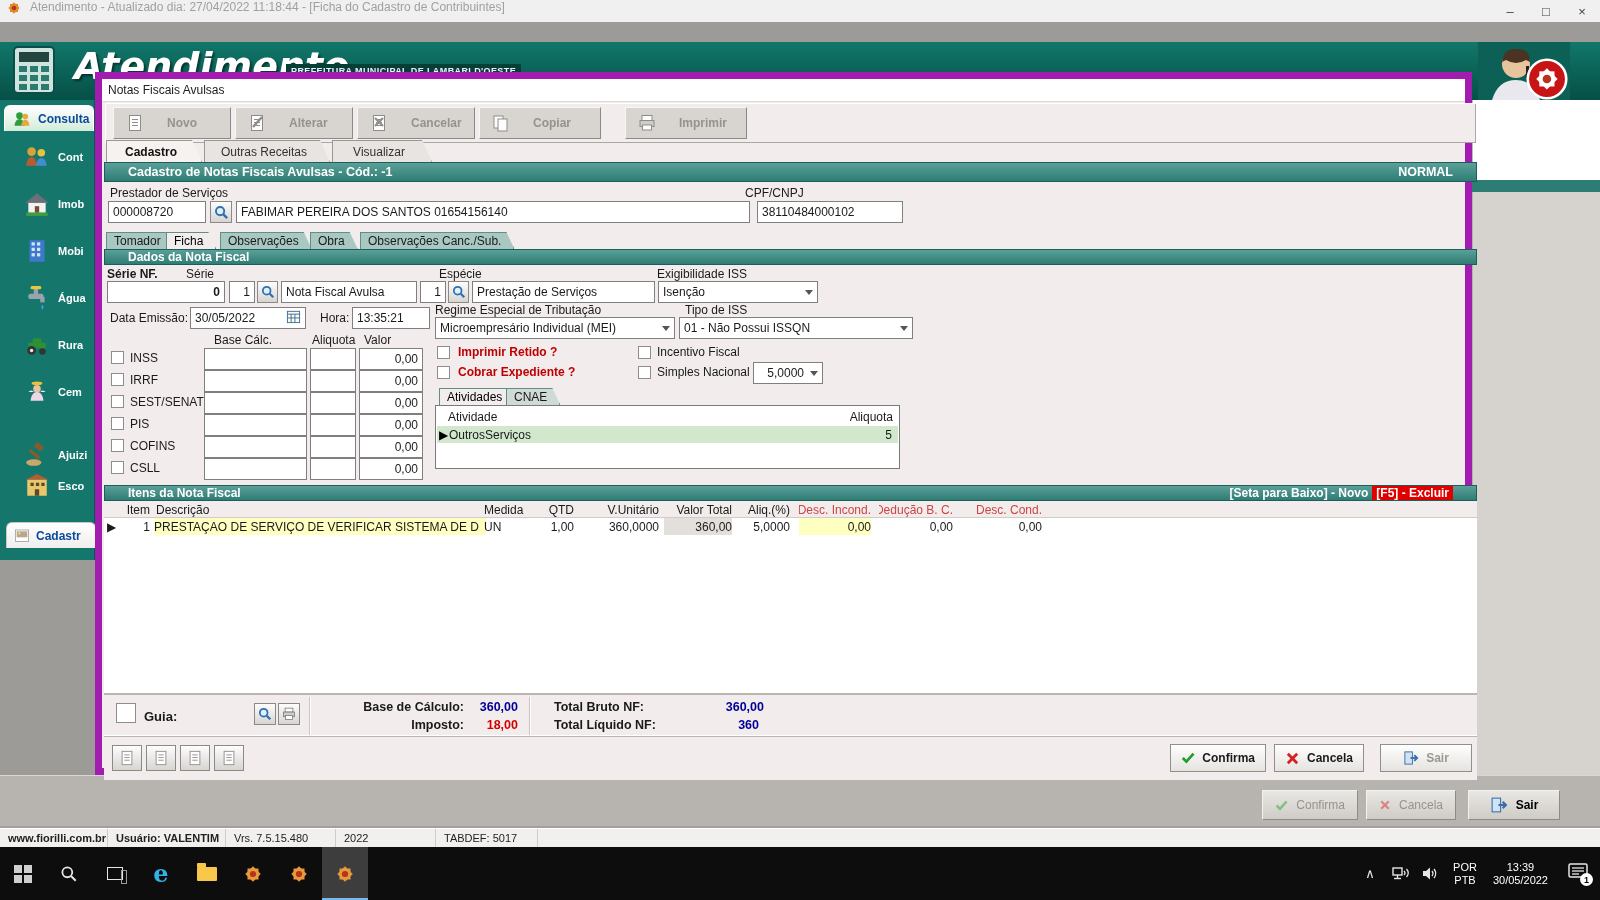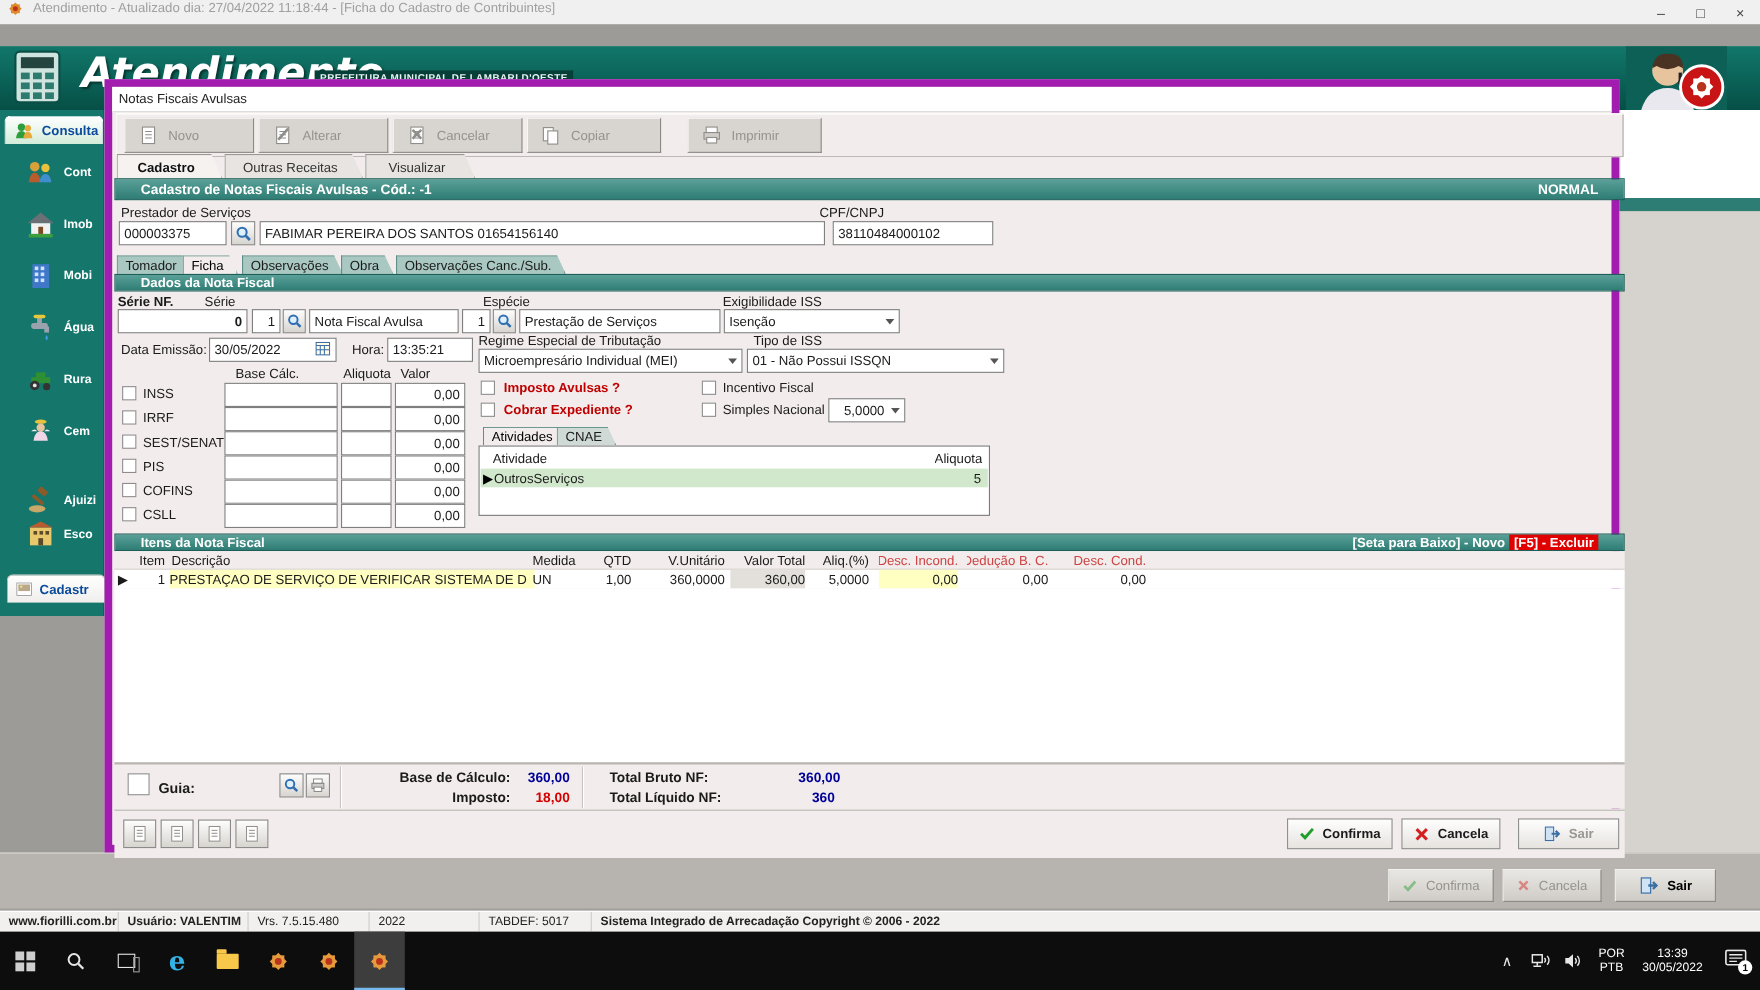--- a/index.html
+++ b/index.html
@@ -25,21 +25,21 @@
 .icon-sq{width:30px;height:26px;flex:0 0 auto}
 
 .rp-white{left:1472px;top:100px;width:128px;height:80px;background:#ffffff;border-left:1px solid #bbb}
 .rp-teal{left:1472px;top:180px;width:128px;height:12px;background:#2e7d74}
 .rp-gray{left:1472px;top:192px;width:128px;height:586px;background:#d6d3ce;border-left:1px solid #b5b2ad}
 .bottombar{left:0;top:775px;width:1600px;height:53px;background:#b7b4af;border-top:1px solid #d9d7d3;box-shadow:inset 0 -2px 0 #a3a09b}
 
 .dialog{left:95px;top:72px;width:1377px;height:703px;background:#f2edec;border:7px solid #a21caf;z-index:5}
 .dlg-title{position:absolute;left:0;top:0;width:100%;height:23px;background:#fff;border-bottom:1px solid #dcdad7;display:flex;align-items:center;padding-left:6px;font-size:12px;color:#222}
 .toolpanel{position:absolute;left:3px;top:24px;width:1371px;height:40px;background:#f2edec;box-shadow:inset 1px 1px 0 #ffffff,inset -1px -1px 0 #aaa8a4}
-.tbtn{position:absolute;top:4px;height:32px;background:#d8d5d0;border:1px solid;border-color:#f7f6f4 #8b8a86 #8b8a86 #f7f6f4;color:#95928e;font-weight:normal;font-size:12px;display:flex;align-items:center;gap:9px;padding:0 12px}
+.tbtn{position:absolute;top:4px;height:32px;background:#d8d5d0;border:1px solid;border-color:#f7f6f4 #8b8a86 #8b8a86 #f7f6f4;color:#95928e;font-weight:bold;font-size:12px;display:flex;align-items:center;gap:23px;padding:0 12px}
 .tabrow .tab{position:absolute;top:0;height:22px;font-size:12px;color:#333;background:#e7e4e1;border:1px solid #9a9894;border-bottom:none;display:flex;align-items:center;justify-content:center;clip-path:polygon(0 0,calc(100% - 10px) 0,100% 100%,0 100%);padding:0 16px 0 10px}
 .tabrow .tab.active{background:#f5f2f0;font-weight:bold;color:#111}
 .tealbar{background:linear-gradient(180deg,#5aa099,#2e7d74);color:#fff;font-weight:bold;font-size:12.5px;display:flex;align-items:center;padding:0 23px;border:1px solid #1d5f58}
 .badge-chip{margin-left:auto;font-weight:bold}
 .lbl{font-size:12px;color:#1a1a1a;white-space:nowrap}
 .field{position:absolute;background:#fff;border:1px solid #7f7f7f;height:22px;display:flex;align-items:center;padding:0 4px;font-size:12px;overflow:hidden;white-space:nowrap}
 .num{justify-content:flex-end}
 .caret{width:0;height:0;border-left:4px solid transparent;border-right:4px solid transparent;border-top:5px solid #555;margin-left:auto}
 .sbtn{position:absolute;background:linear-gradient(#fdfdfd,#d8d5d0);border:1px solid #8a8a8a;display:flex;align-items:center;justify-content:center}
 .cb{position:absolute;width:13px;height:13px;background:#fff;border:1px solid #8d8d8d}
@@ -333,21 +333,21 @@
     </div>
 
     <div class="tealbar abs" style="left:2px;top:83px;width:1373px;height:20px">
       <span>Cadastro de Notas Fiscais Avulsas - Cód.: -1</span>
       <span class="badge-chip">NORMAL</span>
     </div>
 
     <span class="abs lbl" style="left:8px;top:107px">Prestador de Serviços</span>
     <span class="abs lbl" style="left:643px;top:107px">CPF/CNPJ</span>
     <div class="field" style="left:6px;top:122px;width:98px">
-        <span>000003375</span>
+        <span>000008720</span>
       </div>
     <div class="sbtn" style="left:108px;top:122px;width:22px;height:22px">
         <svg width="15" height="15" viewBox="0 0 16 16">
           <use href="#i-mag"></use>
         </svg>
       </div>
     <div class="field" style="left:134px;top:122px;width:514px">
         <span>FABIMAR PEREIRA DOS SANTOS 01654156140</span>
       </div>
     <div class="field" style="left:655px;top:122px;width:146px">
@@ -503,21 +503,21 @@
         <span></span>
       </div>
     <div class="field" style="left:208px;top:379px;width:46px">
         <span></span>
       </div>
     <div class="field num" style="left:257px;top:379px;width:64px">
         <span>0,00</span>
       </div>
 
     <span class="cb" style="left:335px;top:267px"></span>
-    <span class="abs lbl red-lbl" style="left:356px;top:266px">Imposto Avulsas ?</span>
+    <span class="abs lbl red-lbl" style="left:356px;top:266px">Imprimir Retido ?</span>
     <span class="cb" style="left:335px;top:287px"></span>
     <span class="abs lbl red-lbl" style="left:356px;top:286px">Cobrar Expediente ?</span>
     <span class="cb" style="left:536px;top:267px"></span>
     <span class="abs lbl" style="left:555px;top:266px">Incentivo Fiscal</span>
     <span class="cb" style="left:536px;top:287px"></span>
     <span class="abs lbl" style="left:555px;top:286px">Simples Nacional</span>
     <div class="field num" style="left:651px;top:283px;width:70px">
         <span>5,0000</span>
         <span class="caret" style="margin-left:6px"></span>
       </div>
@@ -659,21 +659,20 @@
       </svg>
     <span>Sair</span>
   </div>
 
   <div class="abs statusbar">
     <div class="seg b" style="width:108px">www.fiorilli.com.br</div>
     <div class="seg b" style="width:118px">Usuário: VALENTIM</div>
     <div class="seg" style="width:110px">Vrs. 7.5.15.480</div>
     <div class="seg" style="width:100px">2022</div>
     <div class="seg" style="width:102px">TABDEF: 5017</div>
-    <div class="seg b" style="border-right:none">Sistema Integrado de Arrecadação Copyright © 2006 - 2022</div>
   </div>
 
   <div class="abs taskbar">
     <div class="tk-left">
       <div class="tk-ic">
           <span class="win-logo">
             <span></span>
             <span></span>
             <span></span>
             <span></span>

